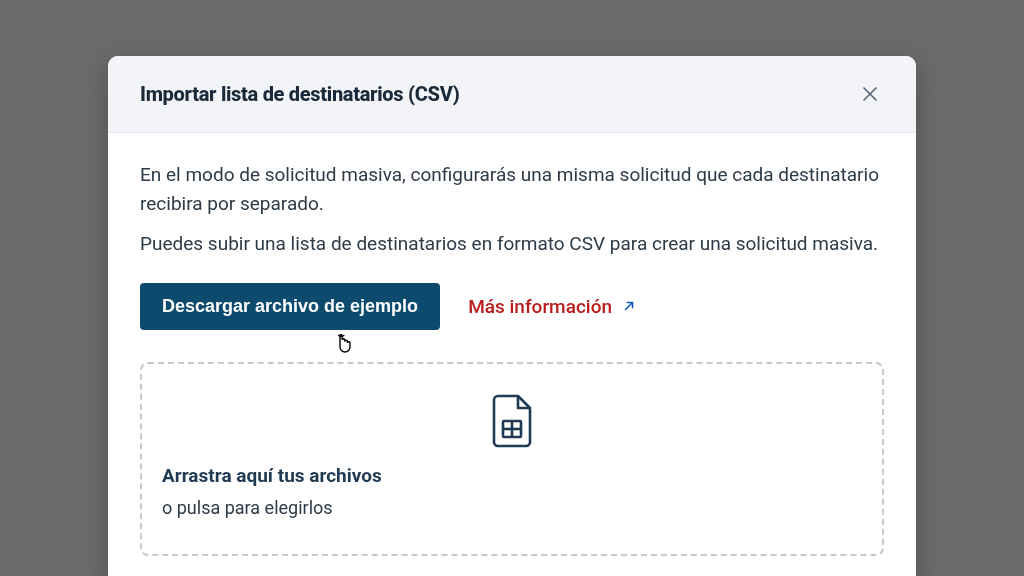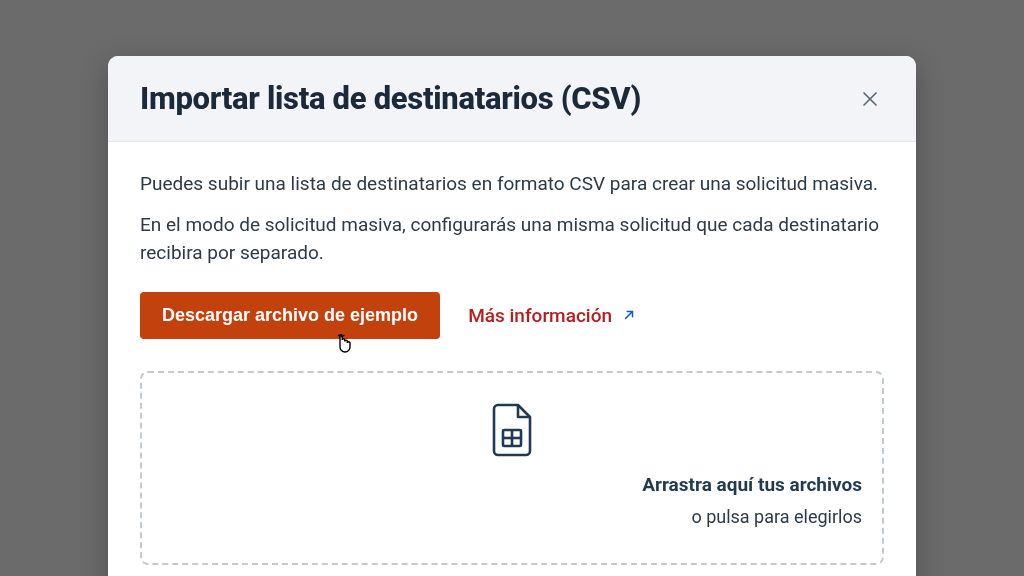--- a/index.html
+++ b/index.html
@@ -27,21 +27,21 @@
     }
     .modal-header {
       background: #f2f4f7;
       border-bottom: 1px solid #e2e6ea;
       padding: 24px 32px;
       display: flex;
       justify-content: space-between;
       align-items: center;
     }
     .modal-title {
-      font-size: 31px;
+      font-size: 20px;
       font-weight: 800;
       color: #1a2a3a;
       letter-spacing: -0.3px;
     }
     .close-btn {
       background: none;
       border: none;
       cursor: pointer;
       color: #596675;
       width: 28px;
@@ -64,21 +64,21 @@
       margin-bottom: 12px;
     }
     .actions-row {
       display: flex;
       align-items: center;
       gap: 28px;
       margin-top: 24px;
       margin-bottom: 32px;
     }
     .primary-btn {
-      background: #c2410c;
+      background: #0c4a6e;
       color: #ffffff;
       border: none;
       border-radius: 4px;
       padding: 13px 22px;
       font-size: 18px;
       font-weight: 600;
       cursor: pointer;
     }
     .link-more {
       color: #b91c1c;
@@ -91,21 +91,21 @@
       gap: 10px;
     }
     .link-more svg {
       width: 14px;
       height: 14px;
     }
     .dropzone {
       border: 2px dashed #c1c9d1;
       border-radius: 8px;
       padding: 30px 20px 36px 20px;
-      text-align: right;
+      text-align: left;
       cursor: pointer;
     }
     .dropzone .file-icon {
       margin-bottom: 16px;
       display: flex;
       justify-content: center;
     }
     .dropzone .file-icon svg {
       width: 44px;
       height: 54px;
@@ -140,22 +140,22 @@
   <div class="modal-header">
     <h1 class="modal-title">Importar lista de destinatarios (CSV)</h1>
     <button class="close-btn">
       <svg viewBox="0 0 24 24">
         <line x1="4" y1="4" x2="20" y2="20" stroke="currentColor" stroke-width="2.2" stroke-linecap="round"></line>
         <line x1="20" y1="4" x2="4" y2="20" stroke="currentColor" stroke-width="2.2" stroke-linecap="round"></line>
       </svg>
     </button>
   </div>
   <div class="modal-body">
+    <p class="body-text">En el modo de solicitud masiva, configurarás una misma solicitud que cada destinatario recibira por separado.</p>
     <p class="body-text">Puedes subir una lista de destinatarios en formato CSV para crear una solicitud masiva.</p>
-    <p class="body-text">En el modo de solicitud masiva, configurarás una misma solicitud que cada destinatario recibira por separado.</p>
 
     <div class="actions-row">
       <button class="primary-btn">Descargar archivo de ejemplo</button>
       <a class="link-more">
         <span>Más información</span>
         <svg viewBox="0 0 24 24">
           <path d="M6 18 L18 6" stroke="#1358bf" stroke-width="2.6" stroke-linecap="round" fill="none"></path>
           <path d="M9 6 H18 V15" stroke="#1358bf" stroke-width="2.6" stroke-linecap="round" stroke-linejoin="round" fill="none"></path>
         </svg>
       </a>

